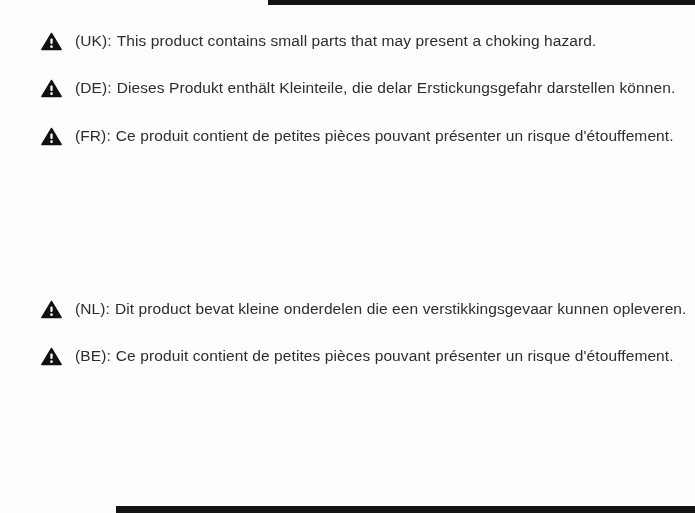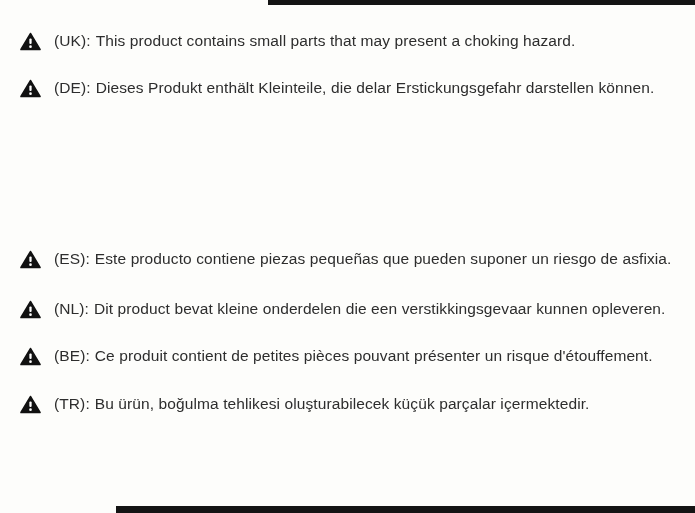--- a/index.html
+++ b/index.html
@@ -6,21 +6,21 @@
   .page {
     position: relative;
     width: 695px;
     height: 513px;
     background: #fdfdfb;
     overflow: hidden;
     font-family: "Liberation Sans", sans-serif;
   }
   .warning-row {
     position: absolute;
-    left: 20px;
+    left: 41px;
     display: flex;
     align-items: center;
   }
   .tri-icon {
     width: 21px;
     height: 19px;
     flex: 0 0 auto;
     margin-top: 1px;
   }
   .tri-icon svg { display: block; width: 100%; height: 100%; }
@@ -78,32 +78,32 @@
     <span class="tri-icon">
       <svg viewBox="0 0 24 21">
           <path d="M12 1.5 L22.8 19.5 L1.2 19.5 Z" fill="#111" stroke="#111" stroke-width="2" stroke-linejoin="round"></path>
           <rect x="10.7" y="7.0" width="2.6" height="6.4" rx="1.1" fill="#fff"></rect>
           <circle cx="12" cy="16.4" r="1.5" fill="#fff"></circle>
         </svg>
     </span>
     <span class="warning-text"><span class="lang-code">(DE):</span><span>Dieses Produkt enthält Kleinteile, die delar Erstickungsgefahr darstellen können.</span></span>
   </div>
 
-
-
-  <div class="warning-row" style="top:249px">
+  <div class="warning-row" style="top:126px">
     <span class="tri-icon">
       <svg viewBox="0 0 24 21">
           <path d="M12 1.5 L22.8 19.5 L1.2 19.5 Z" fill="#111" stroke="#111" stroke-width="2" stroke-linejoin="round"></path>
           <rect x="10.7" y="7.0" width="2.6" height="6.4" rx="1.1" fill="#fff"></rect>
           <circle cx="12" cy="16.4" r="1.5" fill="#fff"></circle>
         </svg>
     </span>
-    <span class="warning-text"><span class="lang-code">(ES):</span><span>Este producto contiene piezas pequeñas que pueden suponer un riesgo de asfixia.</span></span>
+    <span class="warning-text"><span class="lang-code">(FR):</span><span>Ce produit contient de petites pièces pouvant présenter un risque d'étouffement.</span></span>
   </div>
+
+
 
   <div class="warning-row" style="top:346px">
     <span class="tri-icon">
       <svg viewBox="0 0 24 21">
           <path d="M12 1.5 L22.8 19.5 L1.2 19.5 Z" fill="#111" stroke="#111" stroke-width="2" stroke-linejoin="round"></path>
           <rect x="10.7" y="7.0" width="2.6" height="6.4" rx="1.1" fill="#fff"></rect>
           <circle cx="12" cy="16.4" r="1.5" fill="#fff"></circle>
         </svg>
     </span>
     <span class="warning-text"><span class="lang-code">(BE):</span><span>Ce produit contient de petites pièces pouvant présenter un risque d'étouffement.</span></span>
@@ -113,25 +113,15 @@
     <span class="tri-icon">
       <svg viewBox="0 0 24 21">
           <path d="M12 1.5 L22.8 19.5 L1.2 19.5 Z" fill="#111" stroke="#111" stroke-width="2" stroke-linejoin="round"></path>
           <rect x="10.7" y="7.0" width="2.6" height="6.4" rx="1.1" fill="#fff"></rect>
           <circle cx="12" cy="16.4" r="1.5" fill="#fff"></circle>
         </svg>
     </span>
     <span class="warning-text"><span class="lang-code">(NL):</span><span>Dit product bevat kleine onderdelen die een verstikkingsgevaar kunnen opleveren.</span></span>
   </div>
 
-  <div class="warning-row" style="top:394px">
-    <span class="tri-icon">
-      <svg viewBox="0 0 24 21">
-          <path d="M12 1.5 L22.8 19.5 L1.2 19.5 Z" fill="#111" stroke="#111" stroke-width="2" stroke-linejoin="round"></path>
-          <rect x="10.7" y="7.0" width="2.6" height="6.4" rx="1.1" fill="#fff"></rect>
-          <circle cx="12" cy="16.4" r="1.5" fill="#fff"></circle>
-        </svg>
-    </span>
-    <span class="warning-text"><span class="lang-code">(TR):</span><span>Bu ürün, boğulma tehlikesi oluşturabilecek küçük parçalar içermektedir.</span></span>
-  </div>
 
 
 </div>
 
 </body></html>

